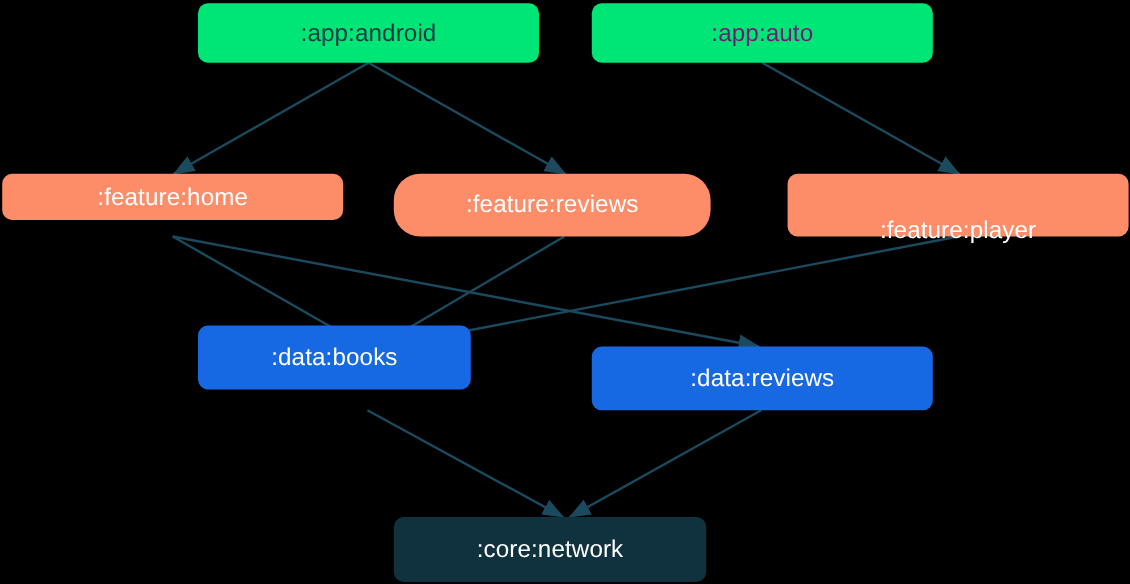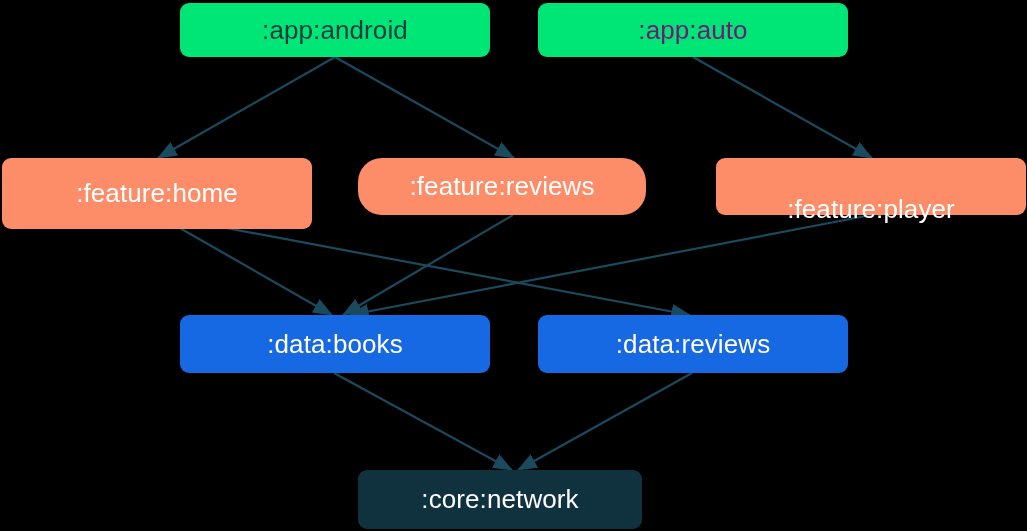--- a/index.html
+++ b/index.html
@@ -34,21 +34,21 @@
     display: flex;
     align-items: center;
     justify-content: center;
     border-radius: 9px;
     text-align: center;
     line-height: 1.1;
     white-space: nowrap;
     user-select: none;
   }
   .node-label {
-    font-size: 26px;
+    font-size: 22px;
     letter-spacing: 0.1px;
   }
   .node-app        { background: #00e676; }
   .node-app .node-label    { color: #0d3b3e; }
   .node-feature    { background: #fc8d68; }
   .node-feature .node-label{ color: #ffffff; }
   .node-data       { background: #1668e3; }
   .node-data .node-label   { color: #ffffff; }
   .node-core       { background: #10323f; }
   .node-core .node-label   { color: #ffffff; }
@@ -77,30 +77,30 @@
       </g>
   </svg>
 
   <div id="nodes-layer">
       <div class="graph-node node-app" style="left: 180px; top: 3px; width: 310px; height: 54px; background: rgb(0, 230, 118);">
         <span class="node-label" style="color: rgb(13, 59, 62);">:app:android</span>
       </div>
       <div class="graph-node node-app" style="left: 538px; top: 3px; width: 310px; height: 54px; background: rgb(0, 230, 118);">
         <span class="node-label" style="color: #701a75;">:app:auto</span>
       </div>
-      <div class="graph-node node-feature" style="left: 2px; top: 158px; width: 310px; height: 71px; background: rgb(252, 141, 104);">
+      <div class="graph-node node-feature" style="left: 2px; top: 158px; width: 310px; height: 42px; background: rgb(252, 141, 104);">
         <span class="node-label" style="color: rgb(255, 255, 255);">:feature:home</span>
       </div>
       <div class="graph-node node-feature" style="left: 358px; top: 158px; width: 288px; height: 57px; background: rgb(252, 141, 104); border-radius: 24px;">
         <span class="node-label" style="color: rgb(255, 255, 255);">:feature:reviews</span>
       </div>
       <div class="graph-node node-feature" style="left: 716px; top: 158px; width: 310px; height: 57px; background: rgb(252, 141, 104);">
         <span class="node-label" style="color: rgb(255, 255, 255); margin-top: 45px;">:feature:player</span>
       </div>
-      <div class="graph-node node-data" style="left: 180px; top: 315px; width: 310px; height: 58px; background: rgb(22, 104, 227);">
+      <div class="graph-node node-data" style="left: 180px; top: 296px; width: 248px; height: 58px; background: rgb(22, 104, 227);">
         <span class="node-label" style="color: rgb(255, 255, 255);">:data:books</span>
       </div>
       <div class="graph-node node-data" style="left: 538px; top: 315px; width: 310px; height: 58px; background: rgb(22, 104, 227);">
         <span class="node-label" style="color: rgb(255, 255, 255);">:data:reviews</span>
       </div>
       <div class="graph-node node-core" style="left: 358px; top: 470px; width: 284px; height: 59px; background: rgb(16, 50, 63);">
         <span class="node-label" style="color: rgb(255, 255, 255);">:core:network</span>
       </div>
     </div>
 

